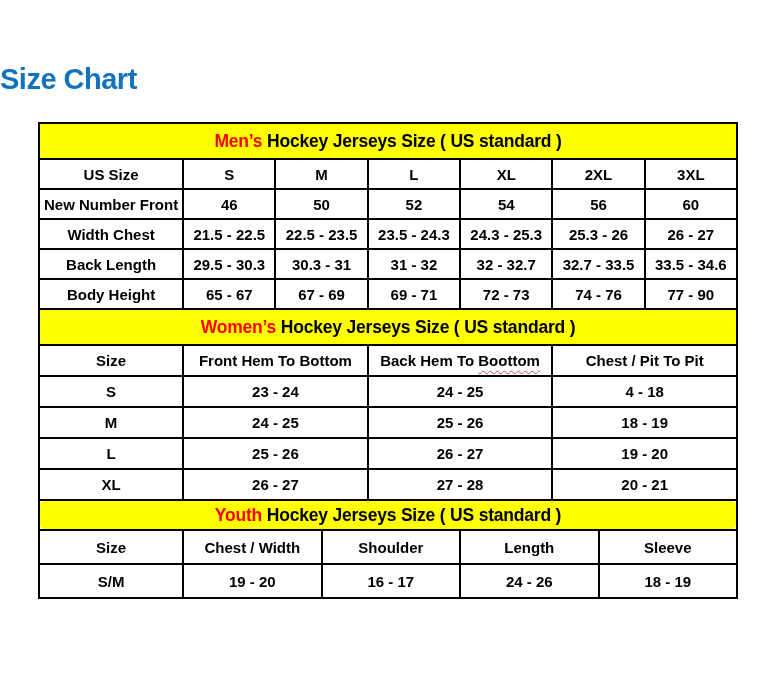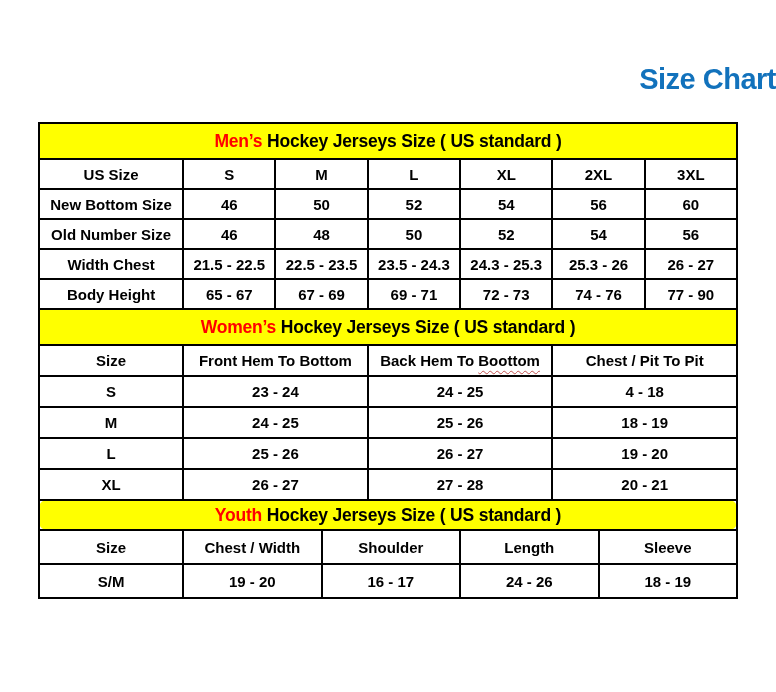--- a/index.html
+++ b/index.html
@@ -13,21 +13,21 @@
     height: 692px;
     background: #ffffff;
     font-family: "Liberation Sans", sans-serif;
     overflow: hidden;
   }
   .page-title {
     position: absolute;
     top: 60px;
     left: 0;
     width: 100%;
-    text-align: right;
+    text-align: left;
     font-size: 29px;
     line-height: 38px;
     font-weight: bold;
     letter-spacing: -0.5px;
     color: #1272bc;
   }
   .chart {
     position: absolute;
     top: 122px;
     left: 38px;
@@ -102,47 +102,47 @@
       <tr>
         <th>US Size</th>
         <th>S</th>
         <th>M</th>
         <th>L</th>
         <th>XL</th>
         <th>2XL</th>
         <th>3XL</th>
       </tr>
       <tr>
-        <td>New Bottom Size</td>
+        <td>New Number Front</td>
         <td>46</td>
         <td>50</td>
         <td>52</td>
         <td>54</td>
         <td>56</td>
         <td>60</td>
-      </tr>
-      <tr>
-        <td>Old Number Size</td>
-        <td>46</td>
-        <td>48</td>
-        <td>50</td>
-        <td>52</td>
-        <td>54</td>
-        <td>56</td>
       </tr>
       <tr>
         <td>Width Chest</td>
         <td>21.5 - 22.5</td>
         <td>22.5 - 23.5</td>
         <td>23.5 - 24.3</td>
         <td>24.3 - 25.3</td>
         <td>25.3 - 26</td>
         <td>26 - 27</td>
       </tr>
       <tr>
+        <td>Back Length</td>
+        <td>29.5 - 30.3</td>
+        <td>30.3 - 31</td>
+        <td>31 - 32</td>
+        <td>32 - 32.7</td>
+        <td>32.7 - 33.5</td>
+        <td>33.5 - 34.6</td>
+      </tr>
+      <tr>
         <td>Body Height</td>
         <td>65 - 67</td>
         <td>67 - 69</td>
         <td>69 - 71</td>
         <td>72 - 73</td>
         <td>74 - 76</td>
         <td>77 - 90</td>
       </tr>
       </tbody>
     </table>

